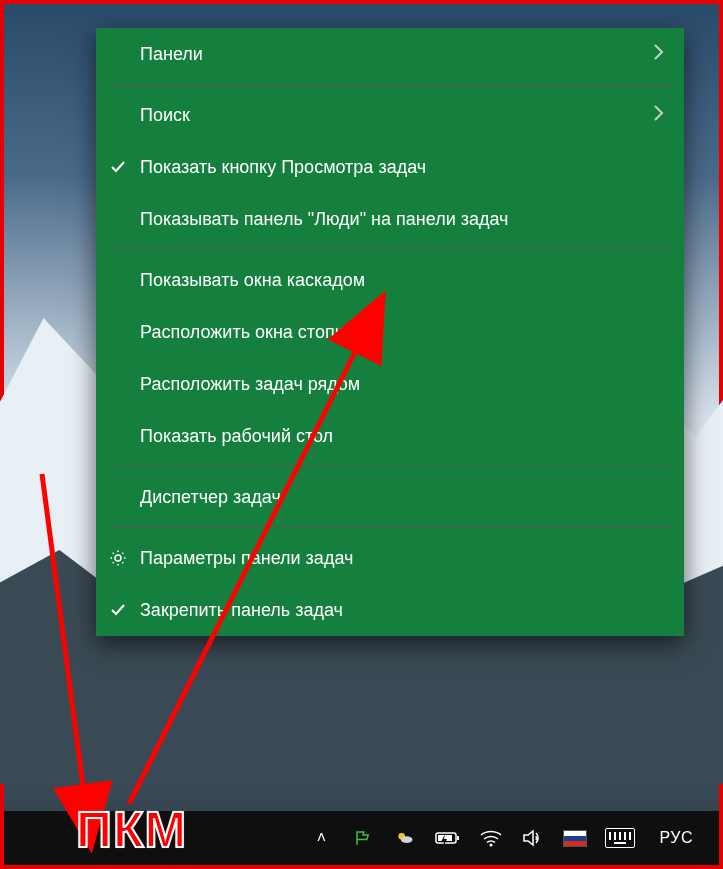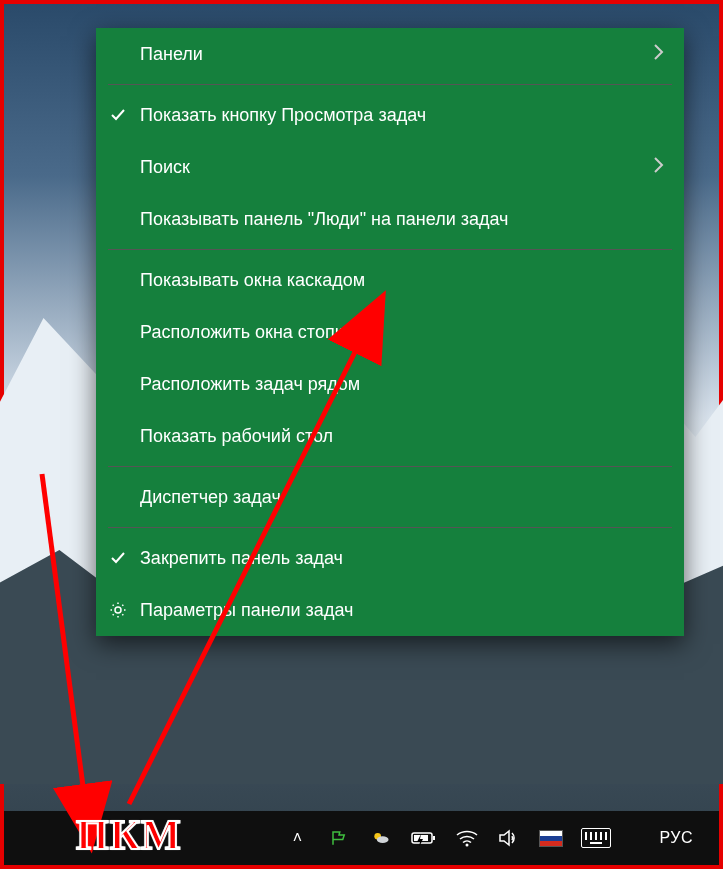--- a/index.html
+++ b/index.html
@@ -7,36 +7,36 @@
   
   .desktop{position:absolute;inset:0;background:linear-gradient(to bottom,#2a4a6a 0%,#4a6a8a 20%,#d8e2ec 48%,#e8eff5 55%,#4a5a6a 70%,#30404a 100%);}
   .mtn{position:absolute;left:-40px;right:-40px;background:#e8eff5;}
   .mtn1{top:280px;height:340px;clip-path:polygon(0% 55%,10% 10%,20% 35%,30% 0%,40% 30%,55% 5%,68% 38%,80% 12%,92% 45%,100% 20%,100% 100%,0% 100%);}
   .mtn2{top:520px;height:260px;background:#3a4a54;clip-path:polygon(0% 30%,12% 10%,25% 40%,40% 5%,55% 35%,70% 0%,85% 30%,100% 10%,100% 100%,0% 100%);}
   
   .taskbar{position:absolute;left:0;right:0;bottom:0;height:54px;background:#0f0f0f;display:flex;align-items:center;color:#fff;padding:0 12px 0 0;box-sizing:border-box;}
   .taskbar .spacer{flex:1;}
   .tray{display:flex;align-items:center;gap:18px;padding-right:8px;}
   .tray .ic, .tray .lang, .tray .tray-up{display:flex;align-items:center;justify-content:center;height:54px;min-width:24px;color:#fff;font-size:16px;}
-  .lang{font-size:16px;letter-spacing:.5px;padding:4px 6px;margin-left:24px;}
+  .lang{font-size:16px;letter-spacing:.5px;padding:4px 6px;}
   .flag{width:22px;height:15px;display:inline-block;background:linear-gradient(to bottom,#fff 0 33%,#1c3f94 33% 66%,#d52b1e 66% 100%);border:1px solid #555;}
   .osk{width:28px;height:18px;border:1px solid #fff;border-radius:2px;position:relative;display:inline-block;}
   .osk::before{content:"";position:absolute;top:3px;left:3px;right:3px;bottom:7px;background:repeating-linear-gradient(to right,#fff 0 2px,transparent 2px 5px);}
   .osk::after{content:"";position:absolute;bottom:3px;left:8px;right:8px;height:2px;background:#fff;}
   
   .menu{position:absolute;top:24px;left:92px;width:588px;background:#15803d;color:#fff;font-size:18px;box-shadow:0 8px 24px rgba(0,0,0,.6);}
   .row{display:flex;align-items:center;height:52px;padding-right:20px;cursor:default;}
   .ck{width:44px;display:flex;align-items:center;justify-content:center;color:#fff;font-size:18px;}
   .lbl{flex:1;white-space:nowrap;overflow:hidden;text-overflow:ellipsis;}
   .chev{width:24px;text-align:right;color:#ccc;font-size:18px;}
   .sep{height:1px;background:#555;margin:4px 12px;}
   .gear{width:44px;display:flex;align-items:center;justify-content:center;}
   
   .svg-anno{position:absolute;inset:0;pointer-events:none;}
-  .pkm{position:absolute;left:72px;bottom:6px;font-size:42px;font-weight:700;color:#ff0000;-webkit-text-stroke:2px #fff;text-shadow:0 0 2px #fff;font-family:Liberation Serif, serif;letter-spacing:1px;}
+  .pkm{position:absolute;left:72px;bottom:6px;font-size:50px;font-weight:700;color:#ff0000;-webkit-text-stroke:2px #fff;text-shadow:0 0 2px #fff;font-family:Liberation Sans, sans-serif;letter-spacing:1px;}
 </style>
 </head>
 <body>
 
 <div class="wrap">
   <div class="desktop">
     <div class="mtn mtn1"></div>
     <div class="mtn mtn2"></div>
   </div>
 
@@ -48,36 +48,36 @@
       <span class="chev">
         <svg width="10" height="16" viewBox="0 0 10 16">
             <path d="M1 1 L8 8 L1 15" stroke="#ccc" stroke-width="2" fill="none"></path>
           </svg>
       </span>
     </div>
 
     <div class="sep"></div>
 
     <div class="row">
-      <span class="ck">
-        <svg width="16" height="16" viewBox="0 0 16 16">
-            <path d="M2 8 L6 12 L14 3" stroke="#fff" stroke-width="2" fill="none"></path>
-          </svg>
-      </span>
-      <span class="lbl">Показать кнопку Просмотра задач</span>
-    </div>
-
-    <div class="row">
       <span class="ck"></span>
       <span class="lbl">Поиск</span>
       <span class="chev">
         <svg width="10" height="16" viewBox="0 0 10 16">
             <path d="M1 1 L8 8 L1 15" stroke="#ccc" stroke-width="2" fill="none"></path>
           </svg>
       </span>
+    </div>
+
+    <div class="row">
+      <span class="ck">
+        <svg width="16" height="16" viewBox="0 0 16 16">
+            <path d="M2 8 L6 12 L14 3" stroke="#fff" stroke-width="2" fill="none"></path>
+          </svg>
+      </span>
+      <span class="lbl">Показать кнопку Просмотра задач</span>
     </div>
 
     <div class="row">
       <span class="ck"></span>
       <span class="lbl">Показывать панель "Люди" на панели задач</span>
     </div>
 
 
 
     <div class="sep"></div>
@@ -102,35 +102,35 @@
     <div class="sep"></div>
 
     <div class="row">
       <span class="ck"></span>
       <span class="lbl">Диспетчер задач</span>
     </div>
 
     <div class="sep"></div>
 
     <div class="row">
+      <span class="gear">
+        <svg width="18" height="18" viewBox="0 0 24 24">
+            <path fill="none" stroke="#fff" stroke-width="2" d="M12 8a4 4 0 100 8 4 4 0 000-8zM12 2v2M12 20v2M4.9 4.9l1.4 1.4M17.7 17.7l1.4 1.4M2 12h2M20 12h2M4.9 19.1l1.4-1.4M17.7 6.3l1.4-1.4"></path>
+          </svg>
+      </span>
+      <span class="lbl">Параметры панели задач</span>
+    </div>
+
+    <div class="row">
       <span class="ck">
         <svg width="16" height="16" viewBox="0 0 16 16">
             <path d="M2 8 L6 12 L14 3" stroke="#fff" stroke-width="2" fill="none"></path>
           </svg>
       </span>
       <span class="lbl">Закрепить панель задач</span>
-    </div>
-
-    <div class="row">
-      <span class="gear">
-        <svg width="18" height="18" viewBox="0 0 24 24">
-            <path fill="none" stroke="#fff" stroke-width="2" d="M12 8a4 4 0 100 8 4 4 0 000-8zM12 2v2M12 20v2M4.9 4.9l1.4 1.4M17.7 17.7l1.4 1.4M2 12h2M20 12h2M4.9 19.1l1.4-1.4M17.7 6.3l1.4-1.4"></path>
-          </svg>
-      </span>
-      <span class="lbl">Параметры панели задач</span>
     </div>
 
   </div>
 
   <div class="taskbar">
     <div class="spacer"></div>
     <div class="tray">
       <span class="tray-up">˄</span>
       <span class="ic">
         <svg width="18" height="18" viewBox="0 0 24 24">

